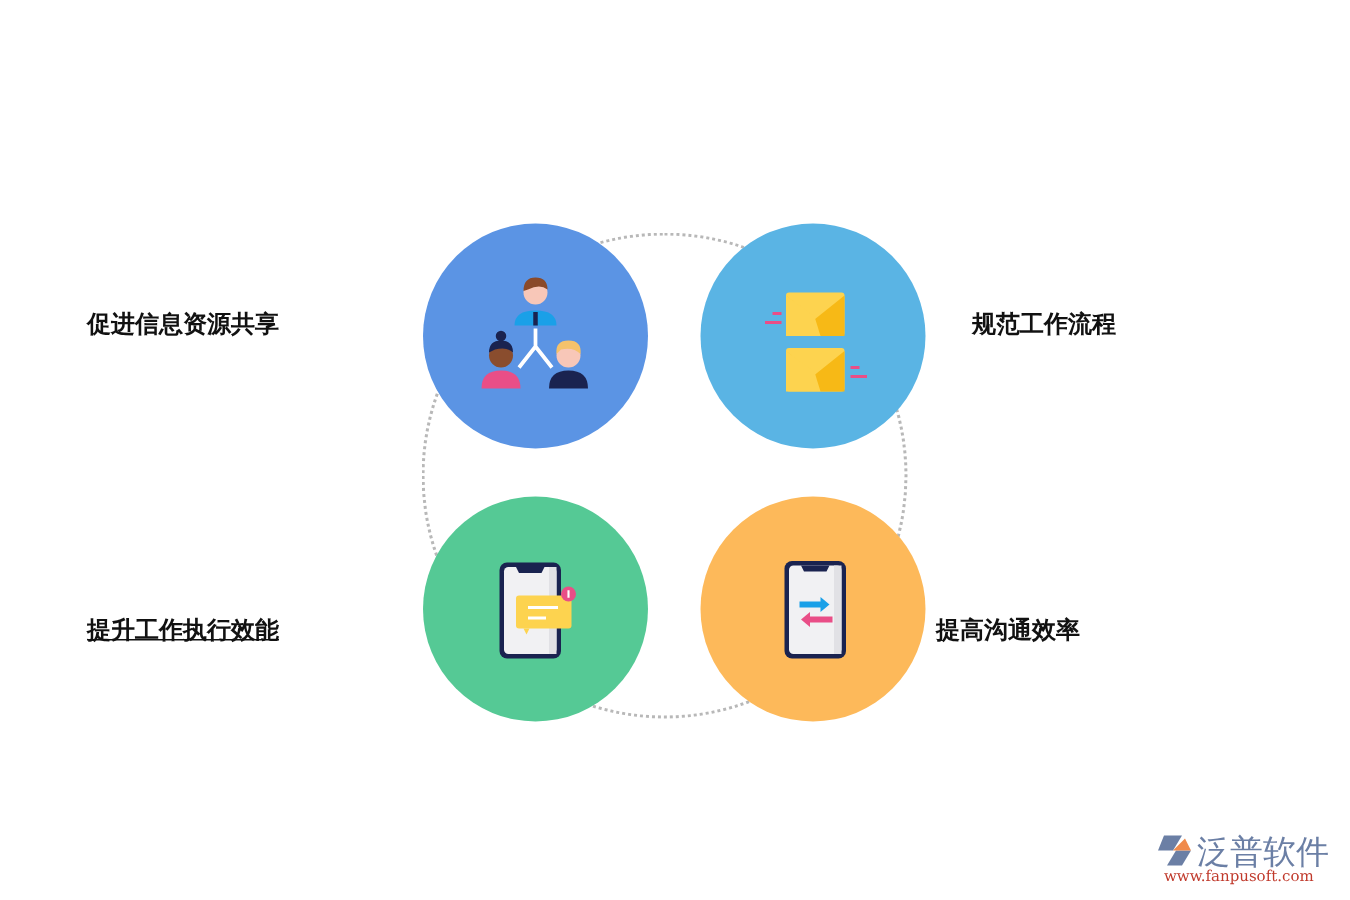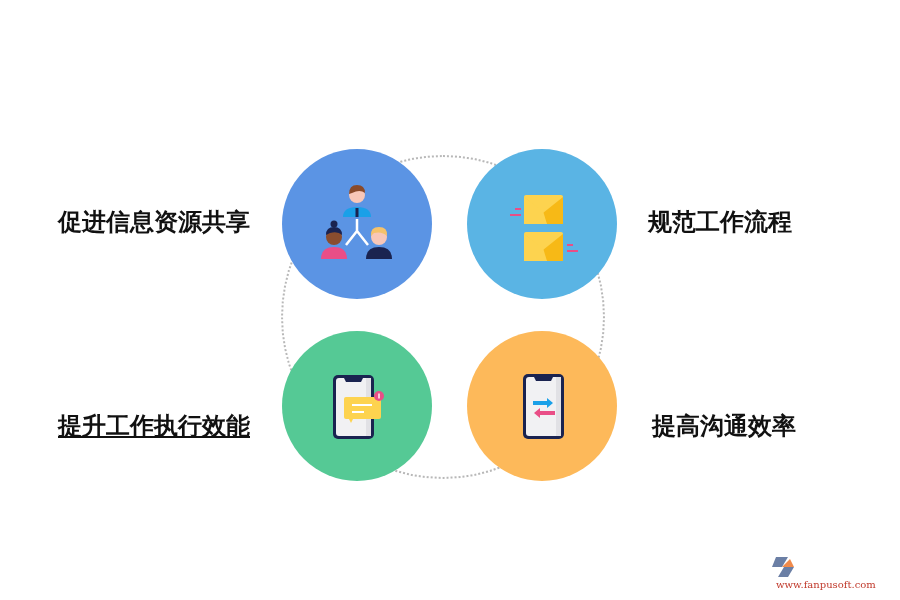--- a/index.html
+++ b/index.html
@@ -11,21 +11,21 @@
     .ring {
       position: absolute; left: 281px; top: 155px;
       width: 324px; height: 324px; border-radius: 50%;
       border: 2px dotted #b8b8b8; box-sizing: border-box;
     }
     .node {
       position: absolute; width: 150px; height: 150px; border-radius: 50%;
     }
     .node svg { position: absolute; left: 0; top: 0; width: 150px; height: 150px; }
     .label {
-      position: absolute; font-size: 24px; font-weight: bold; color: #111111;
+      position: absolute; font-size: 16px; font-weight: bold; color: #111111;
       white-space: nowrap; letter-spacing: 0px;
     }
     .brand {
       position: absolute; left: 768px; top: 553px; width: 125px; height: 40px;
     }
     .brand-name {
       position: absolute; left: 30px; top: 0px; font-size: 22px; color: #6b7fa5;
       white-space: nowrap;
     }
     .brand-url {
@@ -98,22 +98,23 @@
     <rect x="56" y="43" width="41" height="65" rx="5" fill="#1a2350"></rect>
     <rect x="59" y="46" width="35" height="59" rx="3" fill="#f1f1f3"></rect>
     <rect x="89" y="46" width="5" height="59" fill="#e1e1e5"></rect>
     <path d="M67 46 L86 46 L84 50 L69 50 Z" fill="#1a2350"></path>
     <rect x="66" y="70" width="16" height="4" fill="#1aa0e8"></rect>
     <path d="M80 67 L86 72 L80 77 Z" fill="#1aa0e8"></path>
     <rect x="72" y="80" width="16" height="4" fill="#e94e87"></rect>
     <path d="M73 77 L67 82 L73 87 Z" fill="#e94e87"></path>
   </svg>
 </div>
-<div class="label" style="left:652px; top:410px;">提高沟通效率</div>
+<div class="label" style="left:624px; top:410px;">提高沟通效率</div>
 
 <div class="brand">
   <svg class="brand-logo" viewBox="0 0 26 24">
     <path d="M6 2 L18 2 L12 12 L2 12 Z" fill="#6b7fa5"></path>
     <path d="M14 12 L24 12 L18 22 L8 22 Z" fill="#6b7fa5"></path>
     <path d="M12 12 L20 4 L24 12 L14 12 Z" fill="#f08a4b"></path>
   </svg>
+  <div class="brand-name">泛普软件</div>
   <div class="brand-url">www.fanpusoft.com</div>
 </div>
 
 </body></html>

